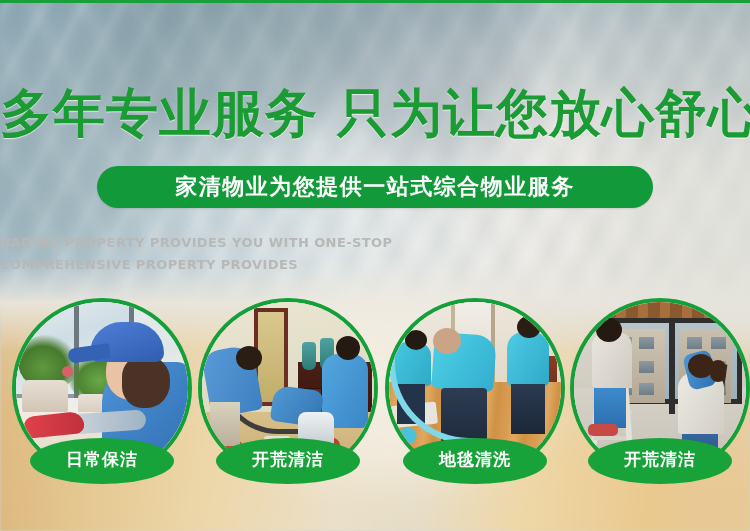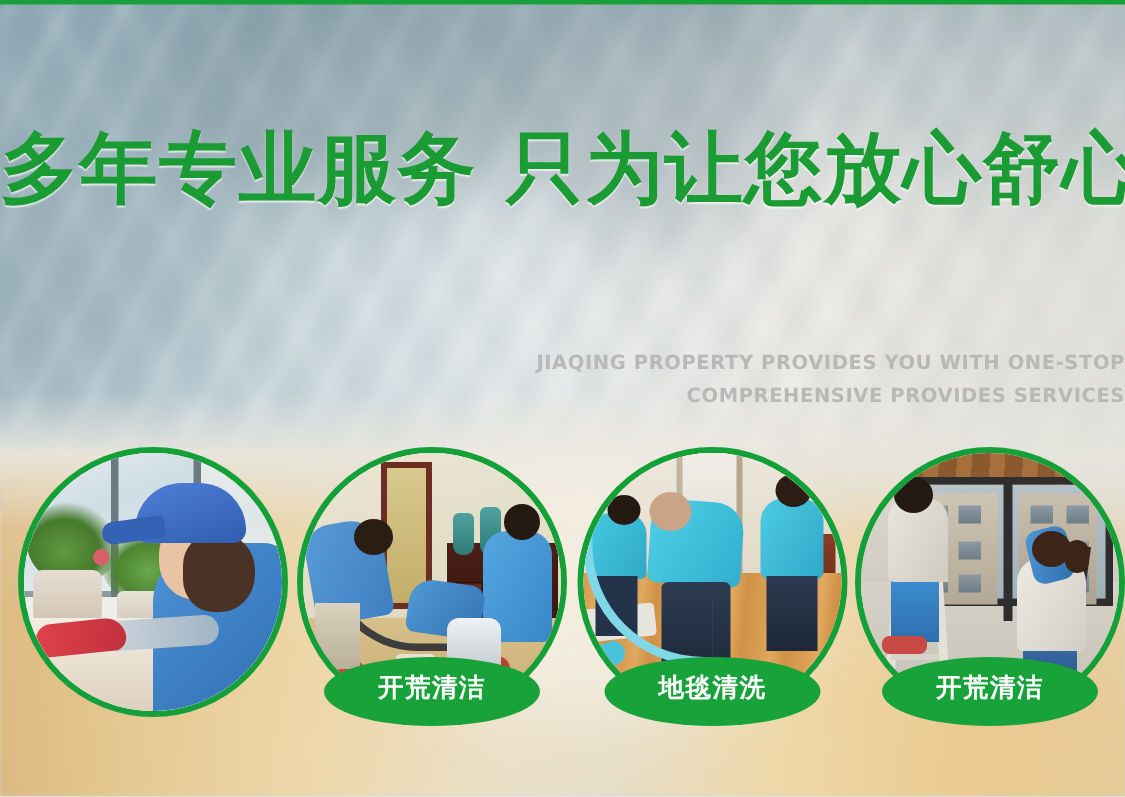--- a/index.html
+++ b/index.html
@@ -104,21 +104,21 @@
     color:#ffffff;
     font-size:22px; font-weight:bold;
     letter-spacing:1.5px;
     white-space:nowrap;
     line-height:22px;
   }
 
   
   .eng {
     position:absolute; left:0; top:232px; width:750px;
-    text-align:right;
+    text-align:left;
     color:#b8b8b6;
     font-size:13px;
     font-weight:bold;
     letter-spacing:.4px;
     line-height:22px;
     z-index:11;
   }
   .eng div { white-space:nowrap; }
 
   
@@ -442,24 +442,27 @@
   <div class="bg-blob blob-d"></div>
   <div class="bg-layer bg-floor"></div>
   <div class="bg-layer bg-merge"></div>
   <div class="bg-blob blob-e"></div>
   <div class="bg-blob blob-f"></div>
 
   <div class="top-rule"></div>
 
   <div class="headline">多年专业服务 只为让您放心舒心</div>
 
+  <div class="pill">
+    <span class="pill-text">家清物业为您提供一站式综合物业服务</span>
+  </div>
 
   <div class="eng">
     <div>JIAQING PROPERTY PROVIDES YOU WITH ONE-STOP</div>
-    <div>COMPREHENSIVE PROVIDES SERVICES</div>
+    <div>COMPREHENSIVE PROPERTY PROVIDES</div>
   </div>
 
   <div class="circles">
 
     <div class="circle-wrap" style="left:12px;">
       <div class="circle">
         <div class="photo p1">
           <div class="win"></div>
           <div class="plant1"></div>
           <div class="plant2"></div>
@@ -468,20 +471,23 @@
           <div class="pot2"></div>
           <div class="counter"></div>
           <div class="body"></div>
           <div class="head"></div>
           <div class="hair"></div>
           <div class="cap"></div>
           <div class="brim"></div>
           <div class="arm"></div>
           <div class="glove"></div>
         </div>
+      </div>
+      <div class="label">
+        <span>日常保洁</span>
       </div>
     </div>
 
     <div class="circle-wrap" style="left:198px;">
       <div class="circle">
         <div class="photo p2">
           <div class="wall"></div>
           <div class="panel"></div>
           <div class="cab">
               <i></i>

